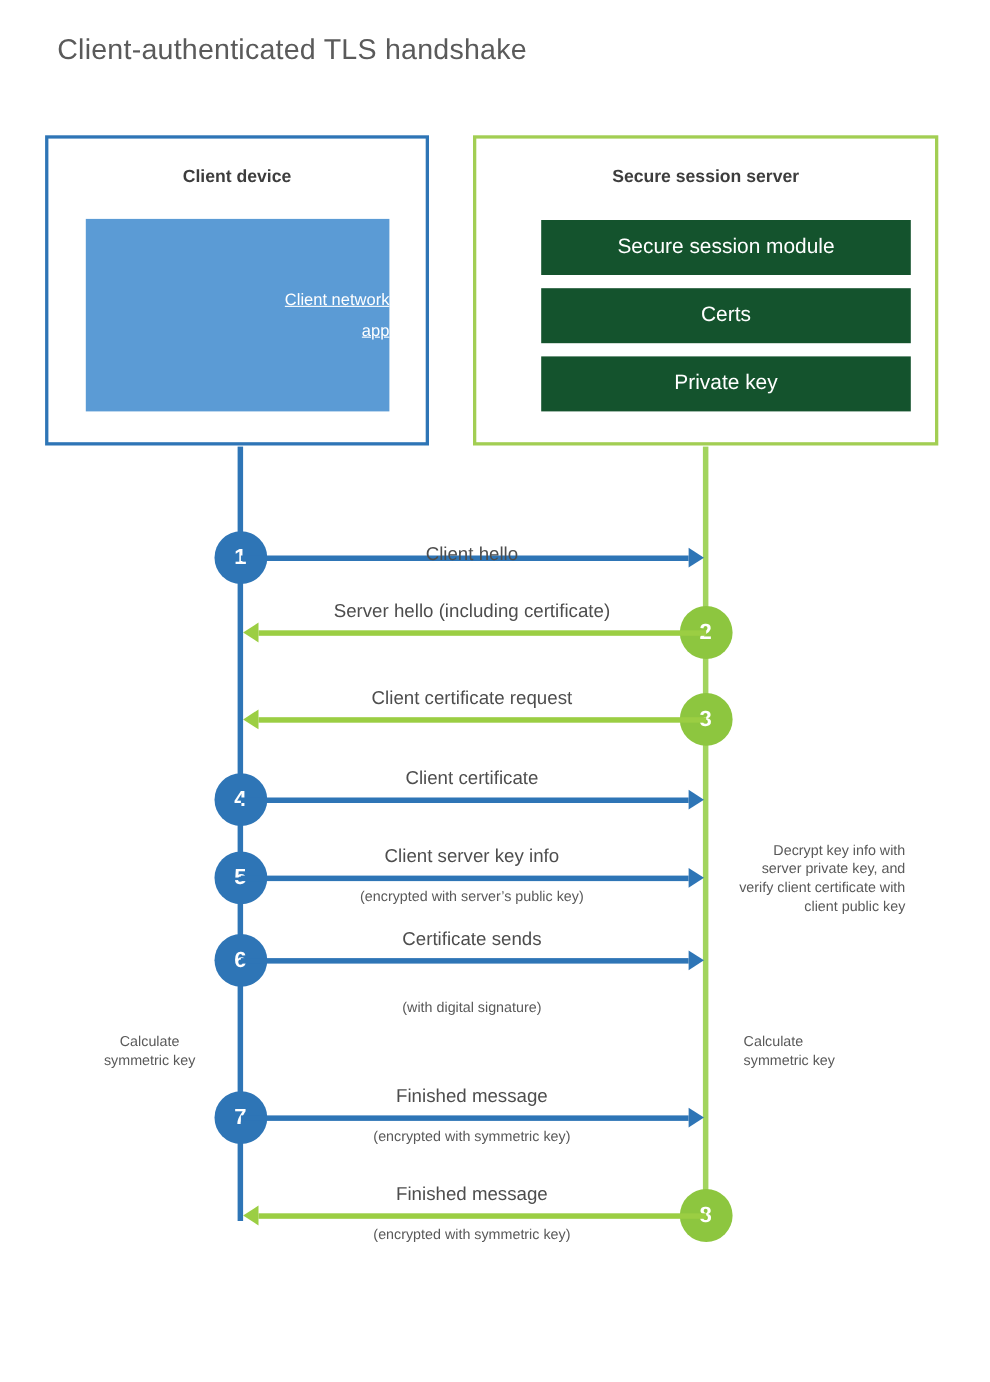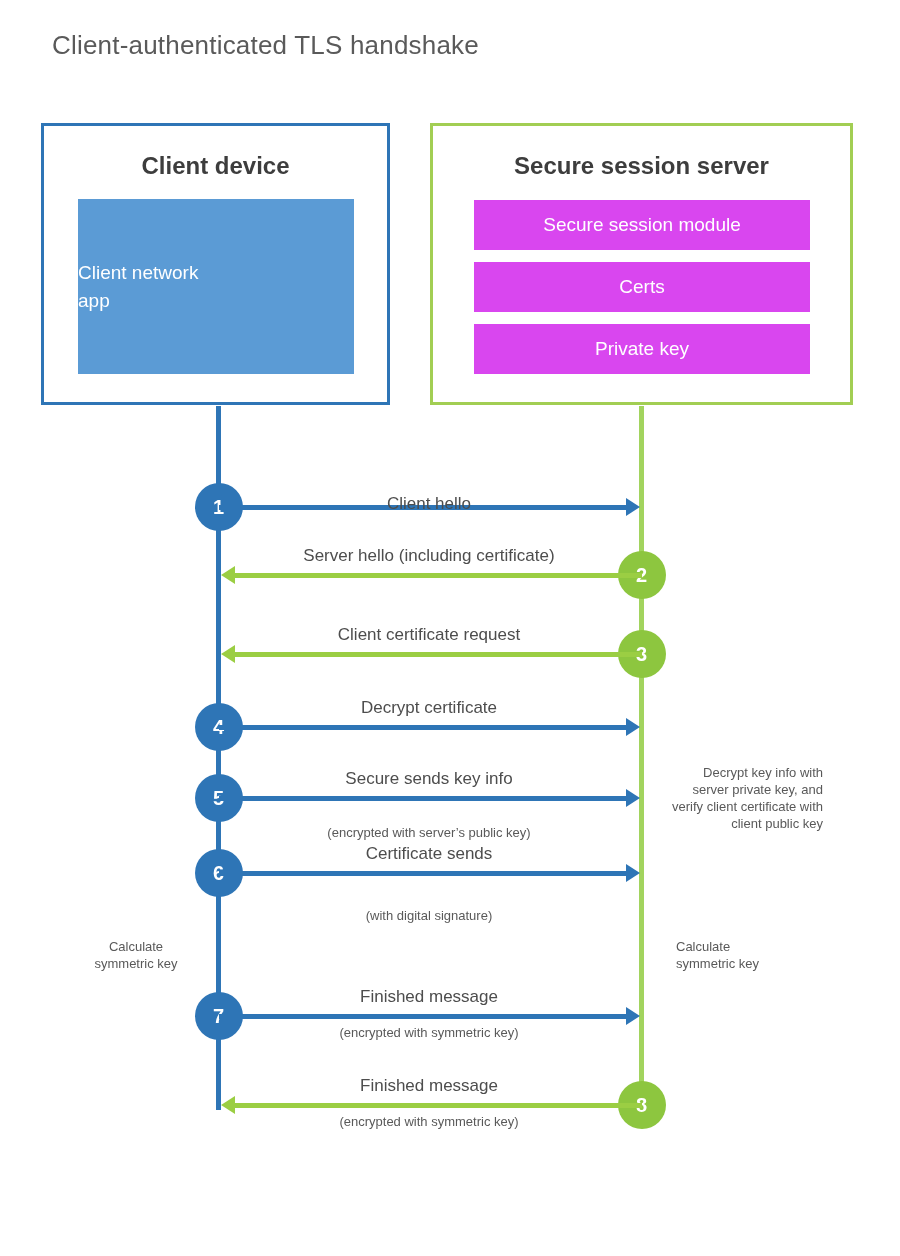--- a/index.html
+++ b/index.html
@@ -10,29 +10,29 @@
   .page-title{
     position:absolute;left:52px;top:30px;font-size:26px;font-weight:400;
     color:#5a5a5a;letter-spacing:0.2px;
   }
   
   .actor-box{position:absolute;top:123px;height:282px;background:#ffffff;box-sizing:border-box;}
   .client-box{left:41px;width:349px;border:3px solid #2e75b6;}
   .server-box{left:430px;width:423px;border:3px solid #a2ce53;}
   .box-title{
     position:absolute;left:0;right:0;top:26px;text-align:center;
-    font-size:24px;font-weight:bold;color:#3d3d3d;
+    font-size:16px;font-weight:bold;color:#3d3d3d;
   }
   .client-app{
     position:absolute;left:78px;top:199px;width:276px;height:175px;background:#5b9bd5;
-    display:flex;flex-direction:column;align-items:flex-start;justify-content:center;
-    color:#ffffff;font-size:19px;line-height:28px;text-align:center;
+    display:flex;flex-direction:column;align-items:flex-end;justify-content:center;
+    color:#ffffff;font-size:15px;line-height:28px;text-align:center;text-decoration:underline;
   }
   .server-bar{
-    position:absolute;left:474px;width:336px;height:50px;background:#d946ef;
+    position:absolute;left:492px;width:336px;height:50px;background:#14532d;
     display:flex;align-items:center;justify-content:center;
     color:#ffffff;font-size:19px;
   }
   
   .lifeline{position:absolute;top:406px;width:5px;}
   .lifeline.blue{left:216px;height:704px;background:#2e75b6;}
   .lifeline.green{left:639px;height:701px;background:#a2d45e;}
   
   .step-circle{
     position:absolute;width:48px;height:48px;border-radius:50%;
@@ -94,26 +94,26 @@
       <div class="arrow-shaft green" style="top: 573px; left: 234.5px; width: 407px;"></div>
       <div class="arrow-head left green" style="top: 566px; left: 220.5px;"></div>
       <div class="msg-label" style="top: 546px;">Server hello (including certificate)</div>
       <div class="step-circle green" style="left: 617.5px; top: 630px;">3</div>
       <div class="arrow-shaft green" style="top: 652px; left: 234.5px; width: 407px;"></div>
       <div class="arrow-head left green" style="top: 645px; left: 220.5px;"></div>
       <div class="msg-label" style="top: 625px;">Client certificate request</div>
       <div class="step-circle blue" style="left: 194.5px; top: 703px;">4</div>
       <div class="arrow-shaft blue" style="top: 725px; left: 218.5px; width: 407px;"></div>
       <div class="arrow-head right blue" style="top: 718px; left: 625.5px;"></div>
-      <div class="msg-label" style="top: 698px;">Decrypt certificate</div>
+      <div class="msg-label" style="top: 698px;">Client certificate</div>
       <div class="step-circle blue" style="left: 194.5px; top: 774px;">5</div>
       <div class="arrow-shaft blue" style="top: 796px; left: 218.5px; width: 407px;"></div>
       <div class="arrow-head right blue" style="top: 789px; left: 625.5px;"></div>
-      <div class="msg-label" style="top: 769px;">Secure sends key info</div>
-      <div class="msg-sub" style="top: 807px; margin-top: 18px;">(encrypted with server’s public key)</div>
+      <div class="msg-label" style="top: 769px;">Client server key info</div>
+      <div class="msg-sub" style="top: 807px;">(encrypted with server’s public key)</div>
       <div class="step-circle blue" style="left: 194.5px; top: 849px;">6</div>
       <div class="arrow-shaft blue" style="top: 871px; left: 218.5px; width: 407px;"></div>
       <div class="arrow-head right blue" style="top: 864px; left: 625.5px;"></div>
       <div class="msg-label" style="top: 844px;">Certificate sends</div>
       <div class="msg-sub" style="top: 908px;">(with digital signature)</div>
       <div class="step-circle blue" style="left: 194.5px; top: 992px;">7</div>
       <div class="arrow-shaft blue" style="top: 1014px; left: 218.5px; width: 407px;"></div>
       <div class="arrow-head right blue" style="top: 1007px; left: 625.5px;"></div>
       <div class="msg-label" style="top: 987px;">Finished message</div>
       <div class="msg-sub" style="top: 1025px;">(encrypted with symmetric key)</div>

